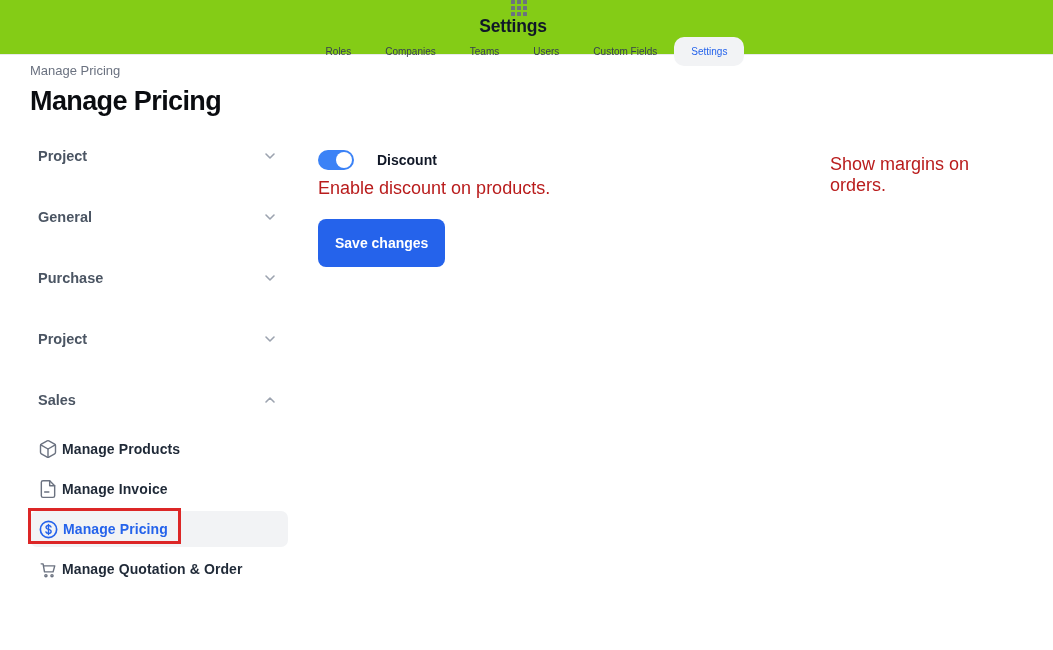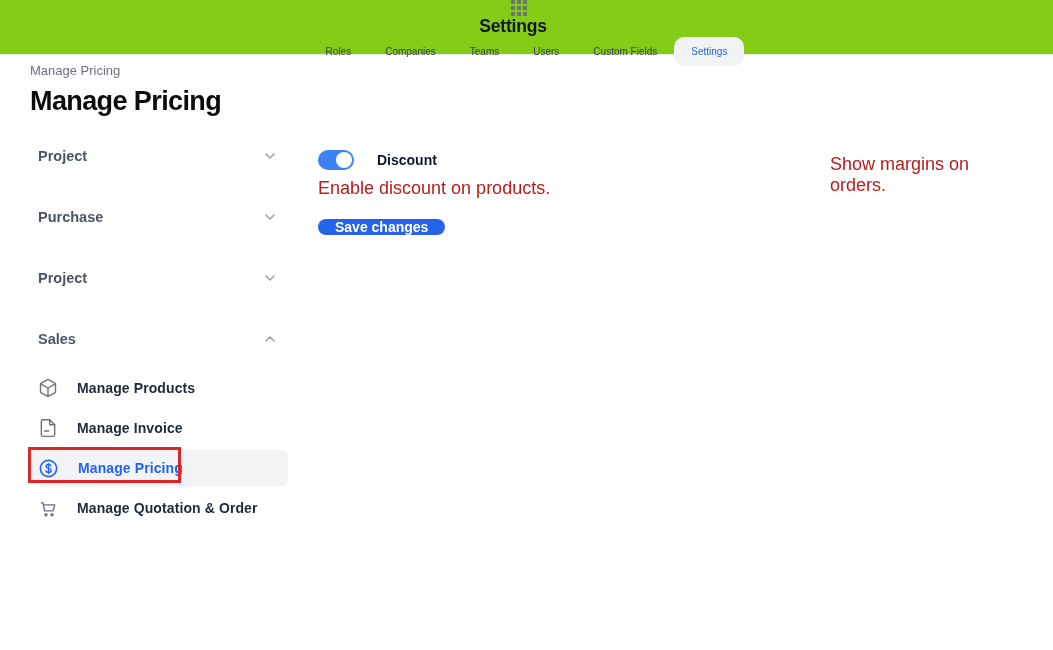--- a/index.html
+++ b/index.html
@@ -26,21 +26,21 @@
   .content { display:flex; margin-top:31px; }
 
   
   .sidebar { width:258px; flex-shrink:0; }
   .side-section { height:36px; display:flex; align-items:flex-start; justify-content:space-between;
     padding:0 10px 0 8px; margin-bottom:25px; cursor:pointer; border-radius:7px; }
   .side-section:last-child { margin-bottom:3px; }
   .side-label { font-size:14.5px; font-weight:600; color:#4b5563; }
   .chev { color:#9ca3af; flex-shrink:0; }
   .side-section.expanded .chev { transform:rotate(180deg); }
-  .sub-item { position:relative; height:36px; display:flex; align-items:center; gap:19px;
+  .sub-item { position:relative; height:36px; display:flex; align-items:center; gap:4px;
     padding-left:8px; margin-bottom:4px; border-radius:7px; cursor:pointer; }
   .sub-icon { color:#6b7280; flex-shrink:0; }
   .sub-label { font-size:14px; font-weight:700; color:#1f2937; letter-spacing:0.1px; }
   .sub-item.active { background:#f2f3f5; }
   .sub-item.active .sub-label { color:#2563eb; }
   .sub-item.active .sub-icon { color:#2563eb; }
   .annotation-box { display:none; position:absolute; left:-2px; top:-3px; width:153px; height:36px;
     border:3px solid #dc2626; pointer-events:none; z-index:5; }
   .sub-item.annotated .annotation-box { display:block; }
 
@@ -50,21 +50,21 @@
   .setting-col:last-child { flex:1; width:auto; }
   .toggle-row { display:flex; align-items:center; gap:23px; height:24px; }
   .toggle { position:relative; width:36px; height:20px; border-radius:10px; background:#cbd5e1; cursor:pointer; }
   .toggle.on { background:#3b82f6; }
   .toggle::after { content:""; position:absolute; top:2px; left:2px; width:16px; height:16px;
     border-radius:50%; background:#fff; }
   .toggle.on::after { left:18px; }
   .toggle-label { font-size:14px; font-weight:700; color:#111827; }
   .setting-desc { margin-top:6px; font-size:18px; color:#b91c1c; }
   .save-btn { margin-top:20px; background:#2563eb; color:#fff; border:none; border-radius:8px;
-    padding:0 17px; font-size:14px; font-weight:600; font-family:inherit; cursor:pointer; display:inline-block; }
+    padding:16px 17px; font-size:14px; font-weight:600; font-family:inherit; cursor:pointer; display:inline-block; }
 </style>
 </head>
 <body>
 
 <header class="navbar">
   <div class="grid-icon">
       <i></i>
       <i></i>
       <i></i>
       <i></i>
@@ -99,20 +99,26 @@
 
 <div class="page">
   <div class="breadcrumb">Manage Pricing</div>
   <h1 class="page-title">Manage Pricing</h1>
 
   <div class="content">
     <aside class="sidebar">
       <div id="side-sections">
           <div class="side-section">
     <span class="side-label">Project</span>
+    <svg class="chev" width="16" height="16" viewBox="0 0 16 16" fill="none" stroke="currentColor" stroke-width="1.6" stroke-linecap="round" stroke-linejoin="round">
+              <path d="M4 6l4 4 4-4"></path>
+            </svg>
+  </div>
+          <div class="side-section">
+    <span class="side-label">General</span>
     <svg class="chev" width="16" height="16" viewBox="0 0 16 16" fill="none" stroke="currentColor" stroke-width="1.6" stroke-linecap="round" stroke-linejoin="round">
               <path d="M4 6l4 4 4-4"></path>
             </svg>
   </div>
           <div class="side-section">
     <span class="side-label">Purchase</span>
     <svg class="chev" width="16" height="16" viewBox="0 0 16 16" fill="none" stroke="currentColor" stroke-width="1.6" stroke-linecap="round" stroke-linejoin="round">
               <path d="M4 6l4 4 4-4"></path>
             </svg>
   </div>

